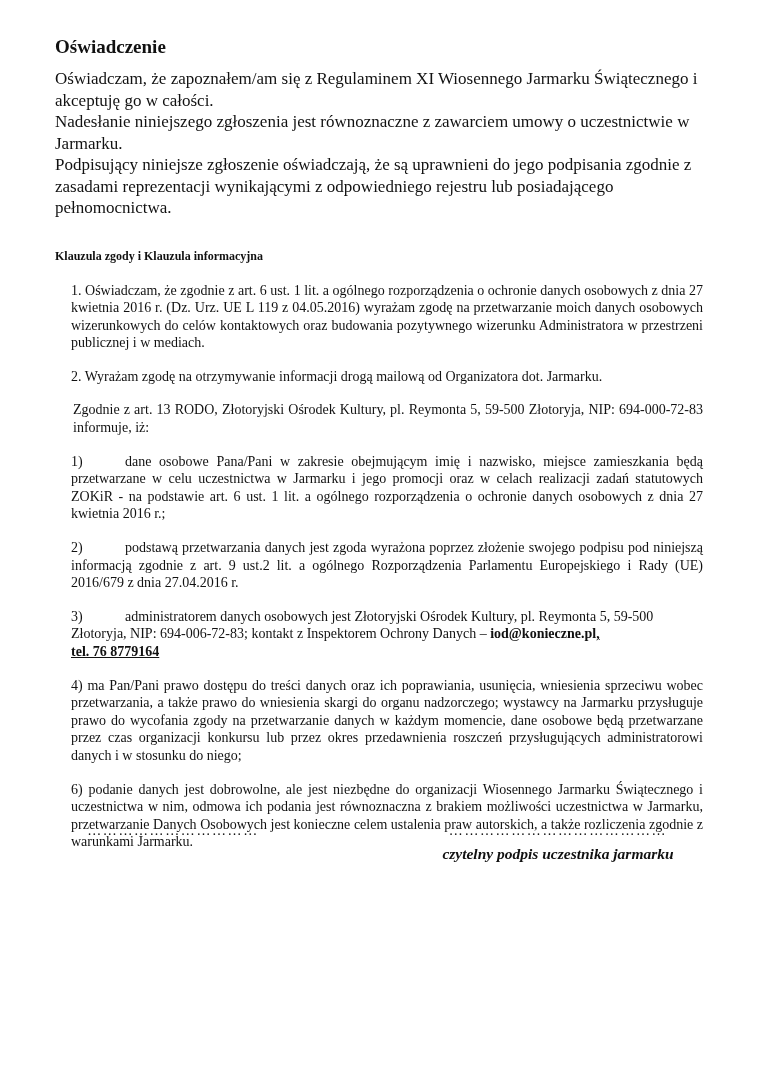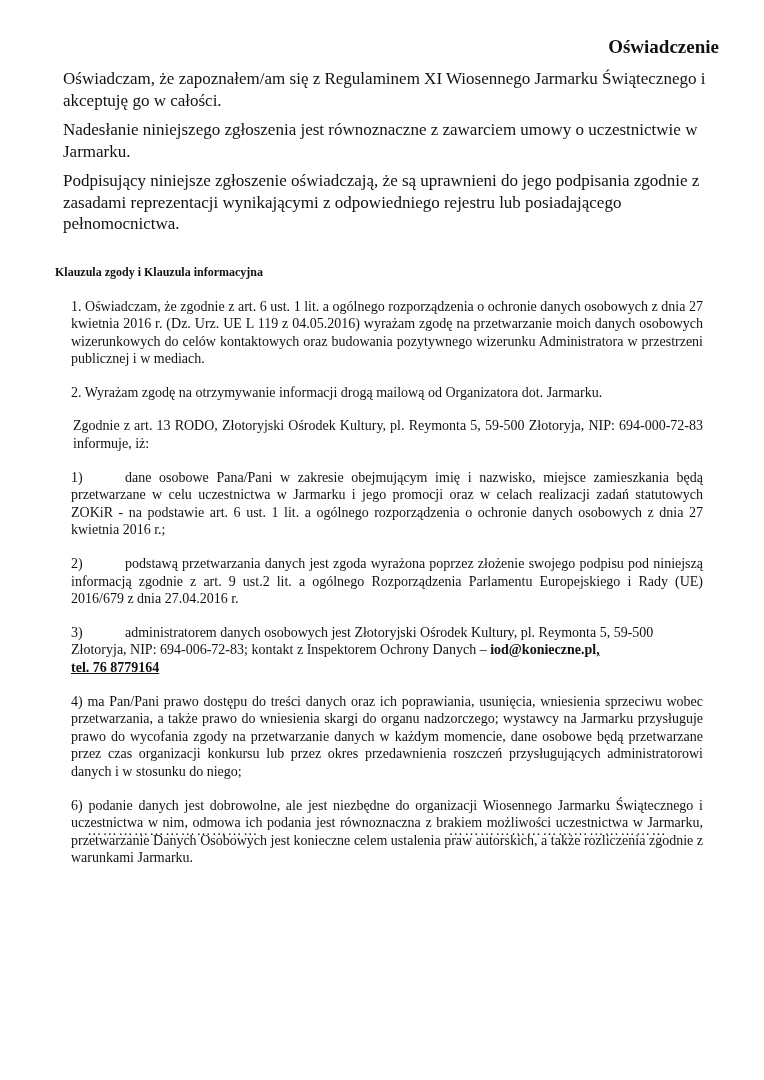--- a/index.html
+++ b/index.html
@@ -19,24 +19,23 @@
     position: absolute;
     left: 55px;
     top: 36px;
     width: 664px;
   }
   .title {
     font-weight: bold;
     font-size: 19px;
     line-height: 22px;
     margin: 0 0 10px 0;
-    text-align: right;
   }
   .intro p {
-    margin: 8px;
+    margin: 0;
     font-size: 17px;
     line-height: 21.5px;
   }
   .clause-heading {
     font-weight: bold;
     font-size: 12px;
     line-height: 19px;
     margin: 28px 0 0 0;
   }
   .clause p {
@@ -113,14 +112,15 @@
     <p>6) podanie danych jest dobrowolne, ale jest niezbędne do organizacji  Wiosennego Jarmarku Świątecznego i uczestnictwa w nim, odmowa ich podania jest równoznaczna  z brakiem możliwości uczestnictwa w Jarmarku, przetwarzanie Danych Osobowych jest konieczne celem ustalenia praw autorskich, a także rozliczenia zgodnie z warunkami Jarmarku.</p>
   </div>
 </div>
 
 <div class="signatures">
   <div class="sig sig-date">
     <div class="dots">……………………………</div>
   </div>
   <div class="sig sig-sign">
     <div class="dots">……………………………………</div>
+    <div class="label">czytelny podpis uczestnika jarmarku</div>
   </div>
 </div>
 
 </body></html>

